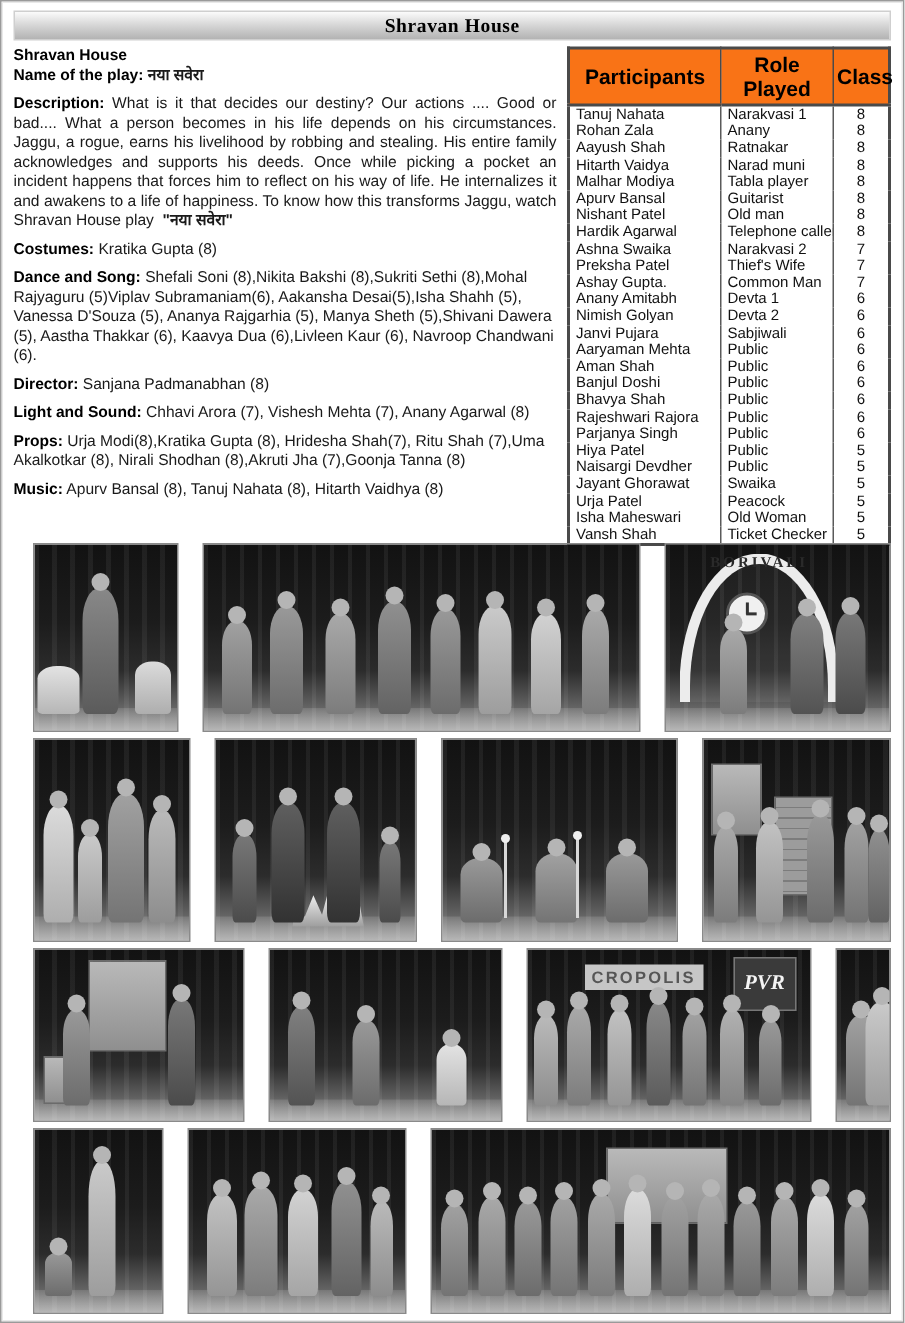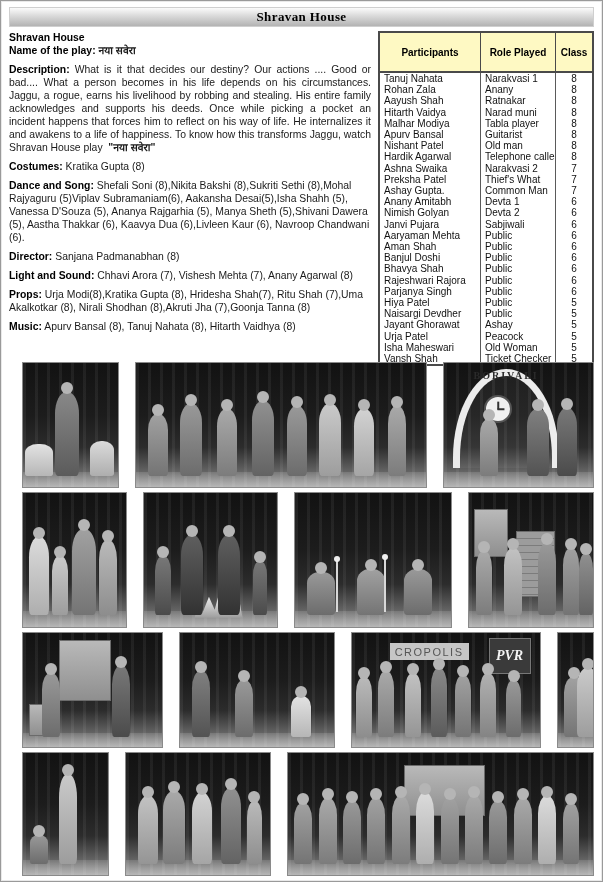--- a/index.html
+++ b/index.html
@@ -26,22 +26,22 @@
   .left-col .tight{margin:0;}
   .desc{text-align:justify;}
   b{color:#000;}
   .hindi{font-weight:bold;}
   .right-col{flex:1;min-width:0;}
   table.participants{
     width:100%;border-collapse:collapse;table-layout:fixed;
     border:2px solid #4a4a4a;font-size:10px;
   }
   table.participants th{
-    background:#fef9c3;border:1px solid #4a4a4a;border-bottom:2px solid #4a4a4a;
-    font-size:10px;padding:12px 2px;height:14px;color:#000;
+    background:#f97316;border:1px solid #4a4a4a;border-bottom:2px solid #4a4a4a;
+    font-size:14px;padding:2px 2px;height:14px;color:#000;
   }
   table.participants td{
     border-left:1px solid #5a5a5a;border-right:1px solid #5a5a5a;
     padding:0 4px;height:11.2px;line-height:11.2px;font-size:10px;color:#111;
     overflow:hidden;white-space:nowrap;
   }
   td.cls, th.cls{text-align:center;}
   
   .collage{margin-top:5px;}
   .prow{display:flex;gap:3px;margin-bottom:4px;}
@@ -77,21 +77,21 @@
   .fire{position:absolute;bottom:7%;left:38%;width:48px;height:26px;z-index:2;
     background:linear-gradient(#ffffff,#9d9d9d);
     clip-path:polygon(0 100%,8% 45%,18% 75%,30% 20%,42% 70%,52% 0,64% 65%,75% 25%,86% 70%,94% 40%,100% 100%);}
   .mic{position:absolute;bottom:11%;width:2px;background:#d8d8d8;z-index:3;}
   .mic::before{content:"";position:absolute;top:-5px;left:-2px;width:6px;height:6px;border-radius:50%;background:#efefef;}
   .wall{position:absolute;z-index:1;border:1px solid #6b6b6b;
     background:repeating-linear-gradient(#9c9c9c 0 6px,#7c7c7c 6px 7px);}
   .setpiece{position:absolute;z-index:1;background:linear-gradient(#b9b9b9,#8f8f8f);border:1px solid #6b6b6b;}
   .acro-sign{position:absolute;top:9%;left:20%;width:42%;height:15%;z-index:1;
     background:#c6c6c6;display:flex;align-items:center;justify-content:center;}
-  .acro-sign span{font-weight:normal;color:#565656;font-size:11px;letter-spacing:1.5px;}
+  .acro-sign span{font-weight:bold;color:#565656;font-size:11px;letter-spacing:1.5px;}
   .pvr-sign{position:absolute;top:4%;right:5%;width:40px;height:34px;z-index:1;
     background:#3a3a3a;display:flex;align-items:center;justify-content:center;border:1px solid #777;}
   .pvr-sign span{color:#f4f4f4;font-weight:bold;font-size:14px;font-style:italic;
     font-family:"Liberation Serif",serif;}
 </style>
 </head>
 <body>
 
 <div class="page">
 
@@ -165,21 +165,21 @@
               <td class="">Telephone caller</td>
               <td class="cls">8</td>
             </tr>
             <tr>
               <td class="">Ashna Swaika</td>
               <td class="">Narakvasi 2</td>
               <td class="cls">7</td>
             </tr>
             <tr>
               <td class="">Preksha Patel</td>
-              <td class="">Thief's What</td>
+              <td class="">Thief's Wife</td>
               <td class="cls">7</td>
             </tr>
             <tr>
               <td class="">Ashay Gupta.</td>
               <td class="">Common Man</td>
               <td class="cls">7</td>
             </tr>
             <tr>
               <td class="">Anany Amitabh</td>
               <td class="">Devta 1</td>
@@ -230,21 +230,21 @@
               <td class="">Public</td>
               <td class="cls">5</td>
             </tr>
             <tr>
               <td class="">Naisargi Devdher</td>
               <td class="">Public</td>
               <td class="cls">5</td>
             </tr>
             <tr>
               <td class="">Jayant Ghorawat</td>
-              <td class="">Ashay</td>
+              <td class="">Swaika</td>
               <td class="cls">5</td>
             </tr>
             <tr>
               <td class="">Urja Patel</td>
               <td class="">Peacock</td>
               <td class="cls">5</td>
             </tr>
             <tr>
               <td class="">Isha Maheswari</td>
               <td class="">Old Woman</td>

